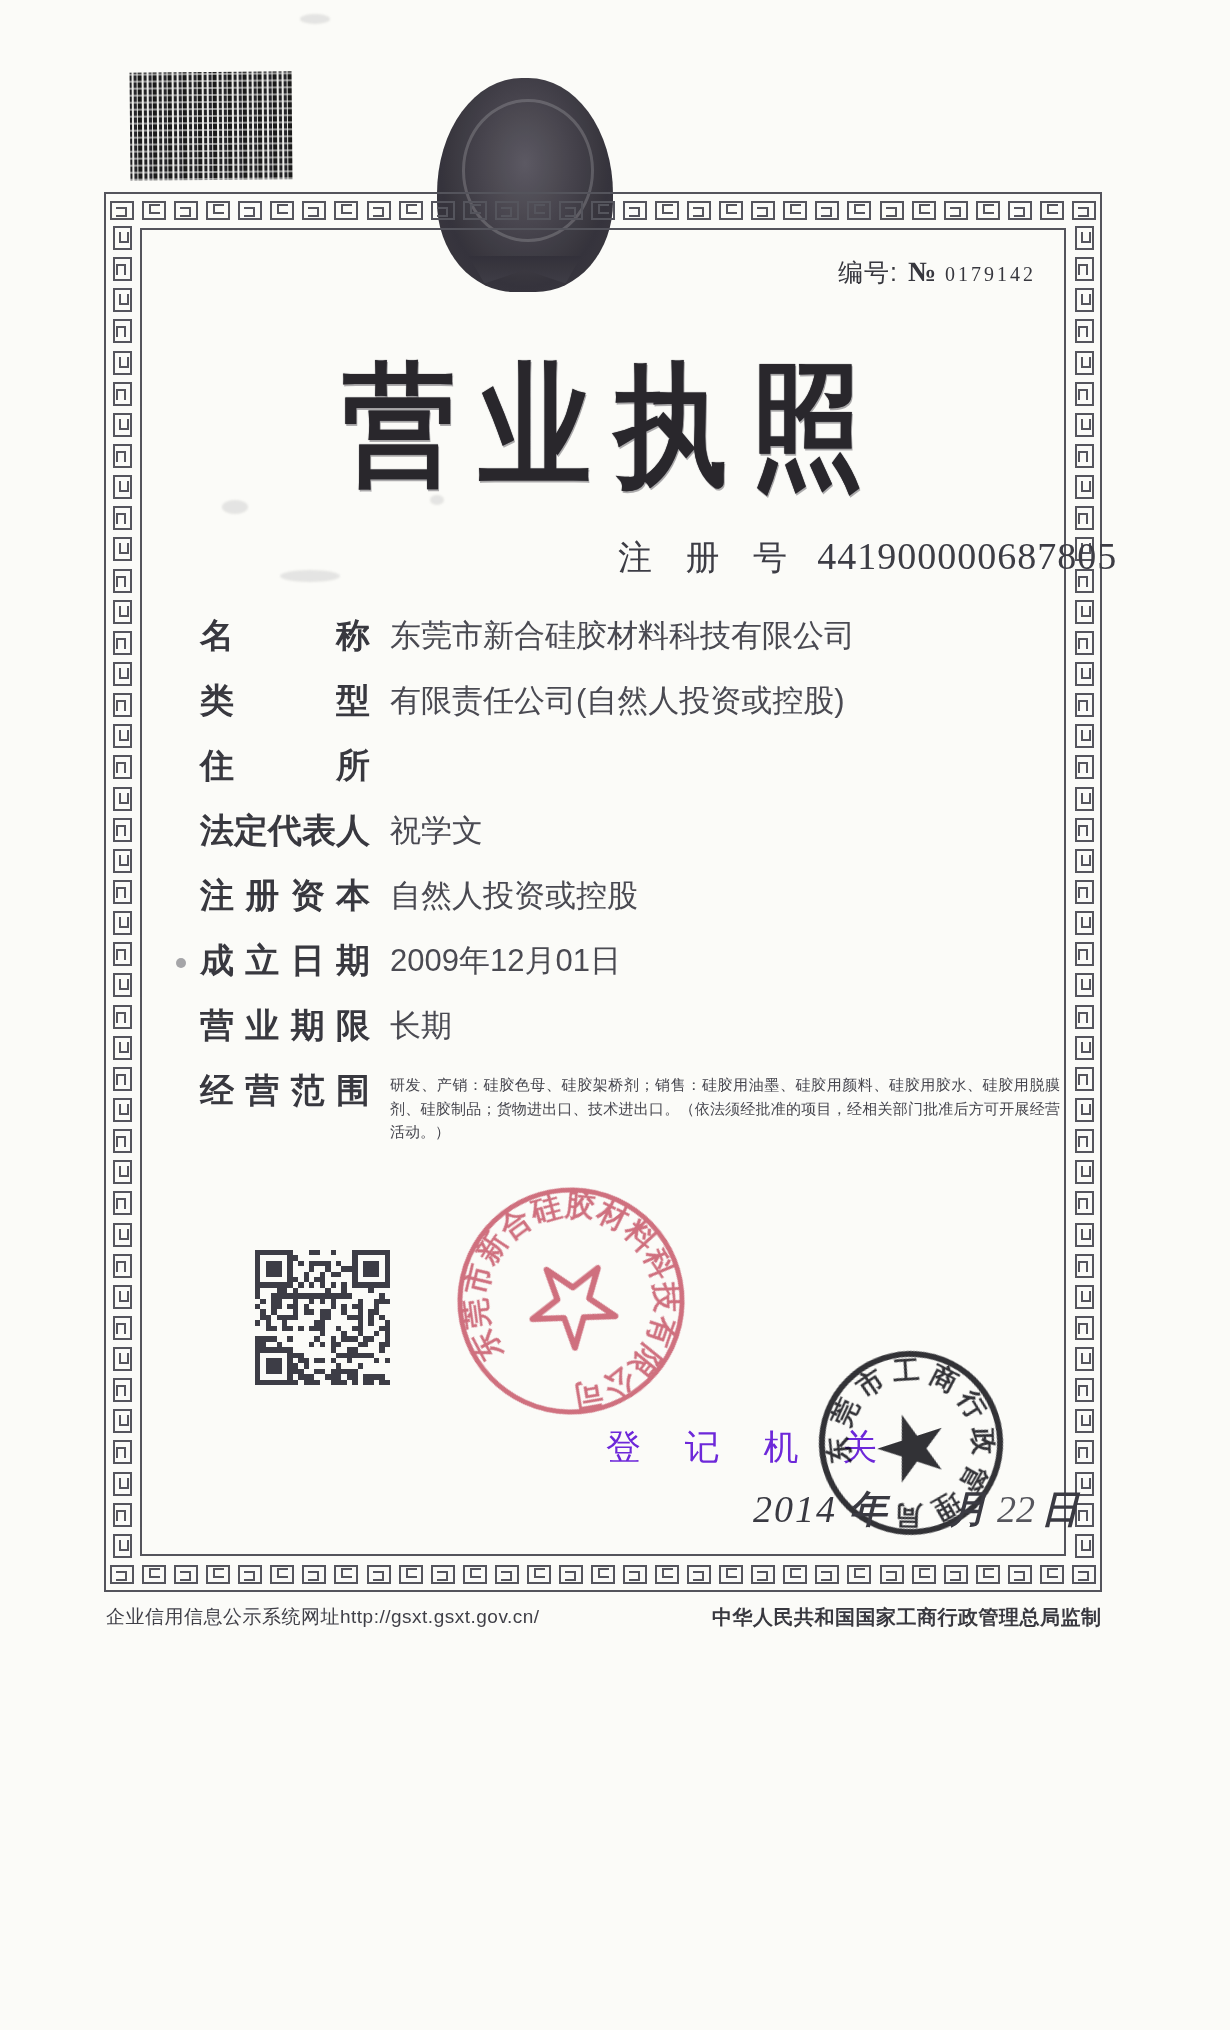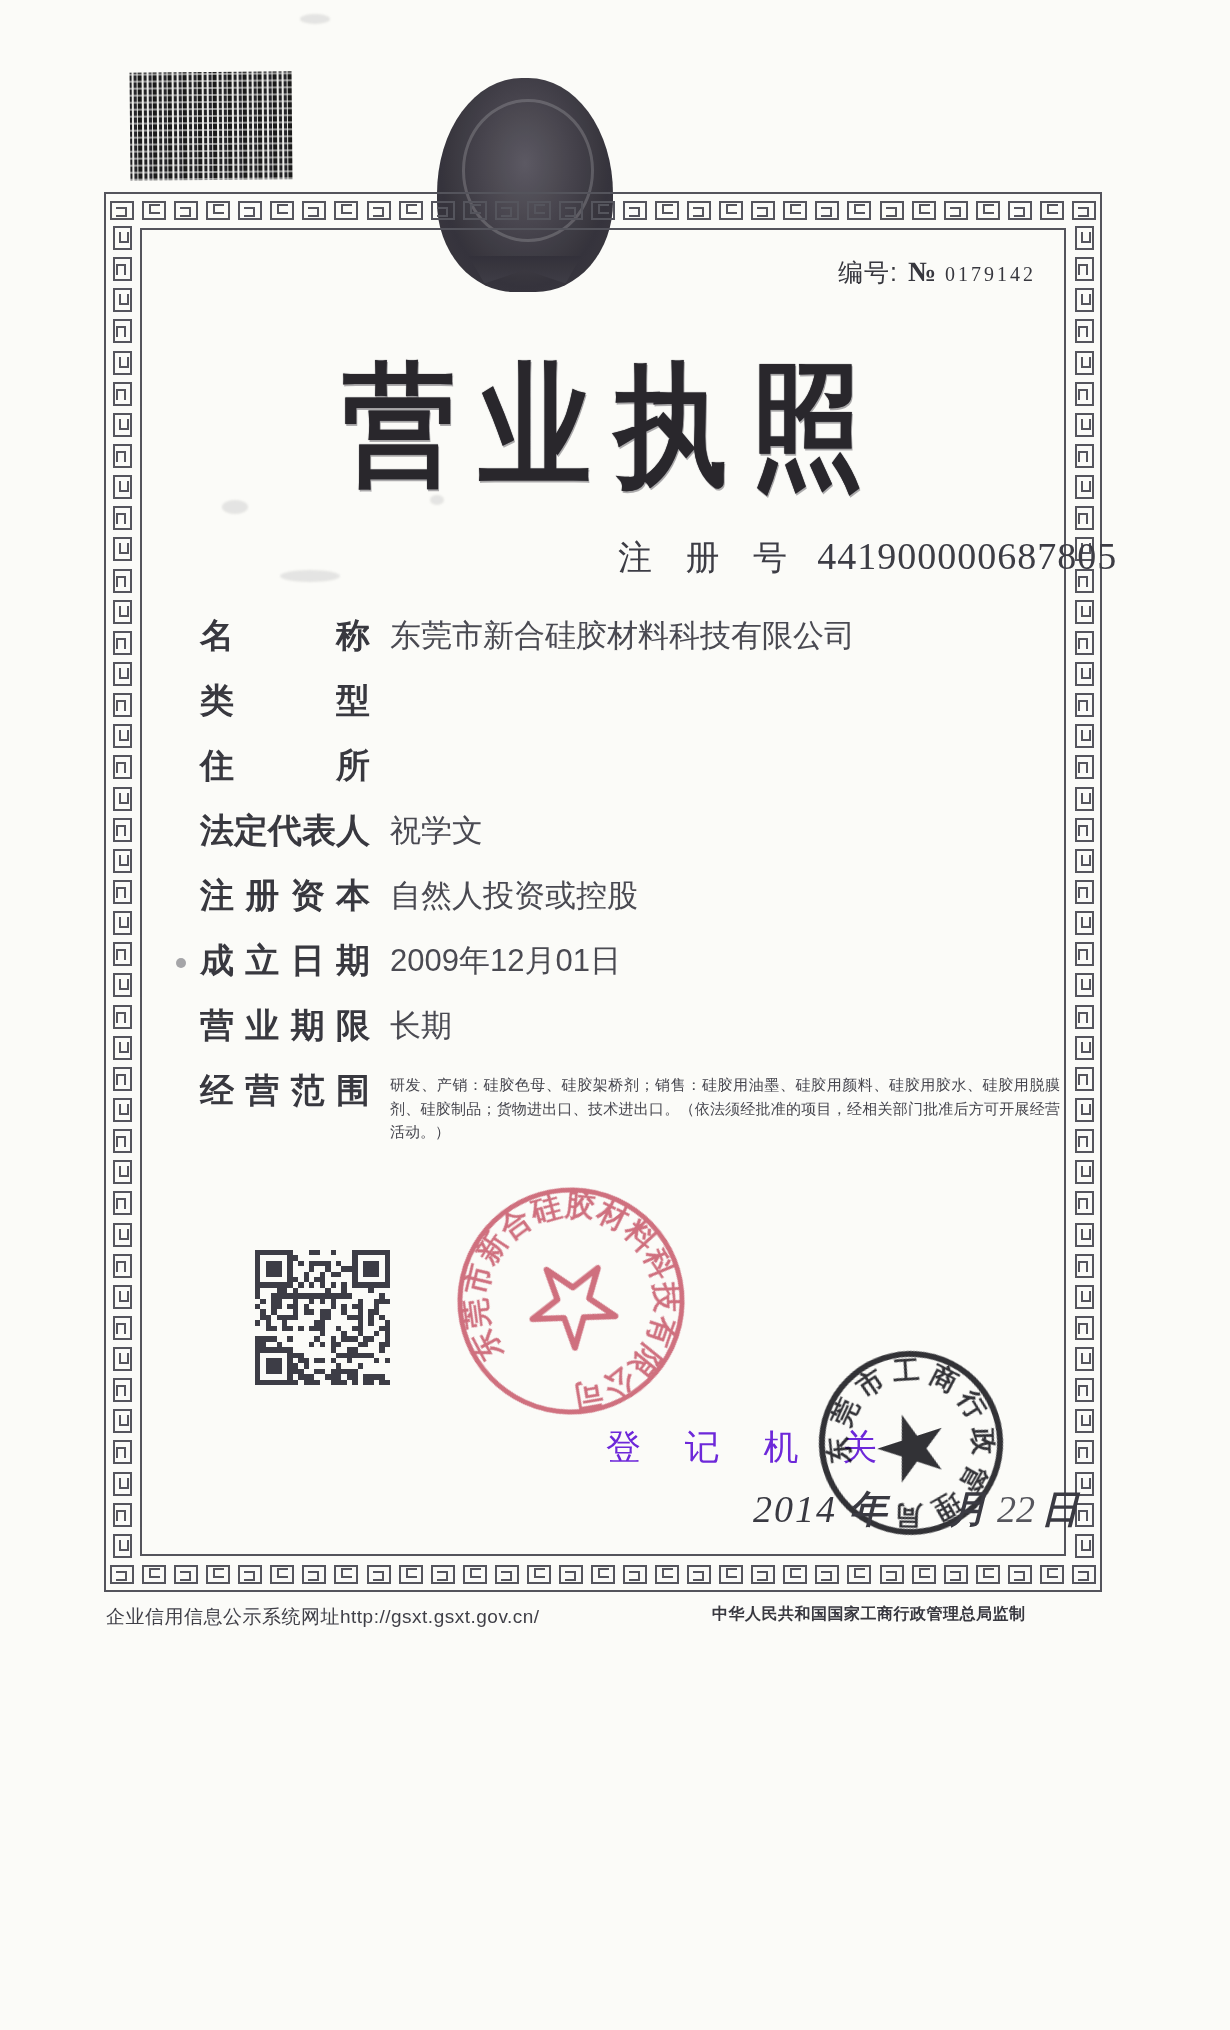--- a/index.html
+++ b/index.html
@@ -96,21 +96,21 @@
   .issuedate{position:absolute;left:753px;top:1484px;font-size:38px;color:#3a3a42;white-space:nowrap;font-style:italic;}
   .issuedate span{display:inline-block;}
   .issuedate .yr{font-family:"Liberation Serif","DejaVu Serif",serif;letter-spacing:2px;}
   .issuedate .u1{margin-left:12px;font-weight:600;}
   .issuedate .u2{margin-left:62px;font-weight:600;}
   .issuedate .dy{margin-left:10px;font-family:"Liberation Serif","DejaVu Serif",serif;opacity:.85;}
   .issuedate .u3{margin-left:6px;font-weight:600;}
 
   
   .footer-left{position:absolute;left:106px;top:1604px;font-size:19px;color:#3f3f47;letter-spacing:.5px;}
-  .footer-right{position:absolute;left:712px;top:1604px;font-size:16px;color:#38383f;letter-spacing:.5px;font-weight:600;}
+  .footer-right{position:absolute;left:712px;top:1604px;font-size:20px;color:#38383f;letter-spacing:.5px;font-weight:600;}
 
   
   .smudge{position:absolute;background:rgba(90,90,100,.14);border-radius:50%;filter:blur(1px);}
   .sm1{left:222px;top:500px;width:26px;height:14px;}
   .sm2{left:280px;top:570px;width:60px;height:12px;}
   .sm3{left:430px;top:495px;width:14px;height:10px;}
   .sm4{left:176px;top:958px;width:10px;height:10px;background:rgba(60,60,70,.45);filter:blur(.5px);}
   .sm5{left:300px;top:14px;width:30px;height:10px;}
 </style>
 </head>
@@ -601,20 +601,21 @@
         <span>名</span>
         <span>称</span>
       </div>
     <div class="f-value">东莞市新合硅胶材料科技有限公司</div>
   </div>
   <div class="frow" style="top:683px">
     <div class="f-label">
         <span>类</span>
         <span>型</span>
       </div>
+    <div class="f-value">有限责任公司(自然人投资或控股)</div>
   </div>
   <div class="frow" style="top:748px">
     <div class="f-label">
         <span>住</span>
         <span>所</span>
       </div>
   </div>
   <div class="frow" style="top:813px">
     <div class="f-label">
         <span>法</span>

